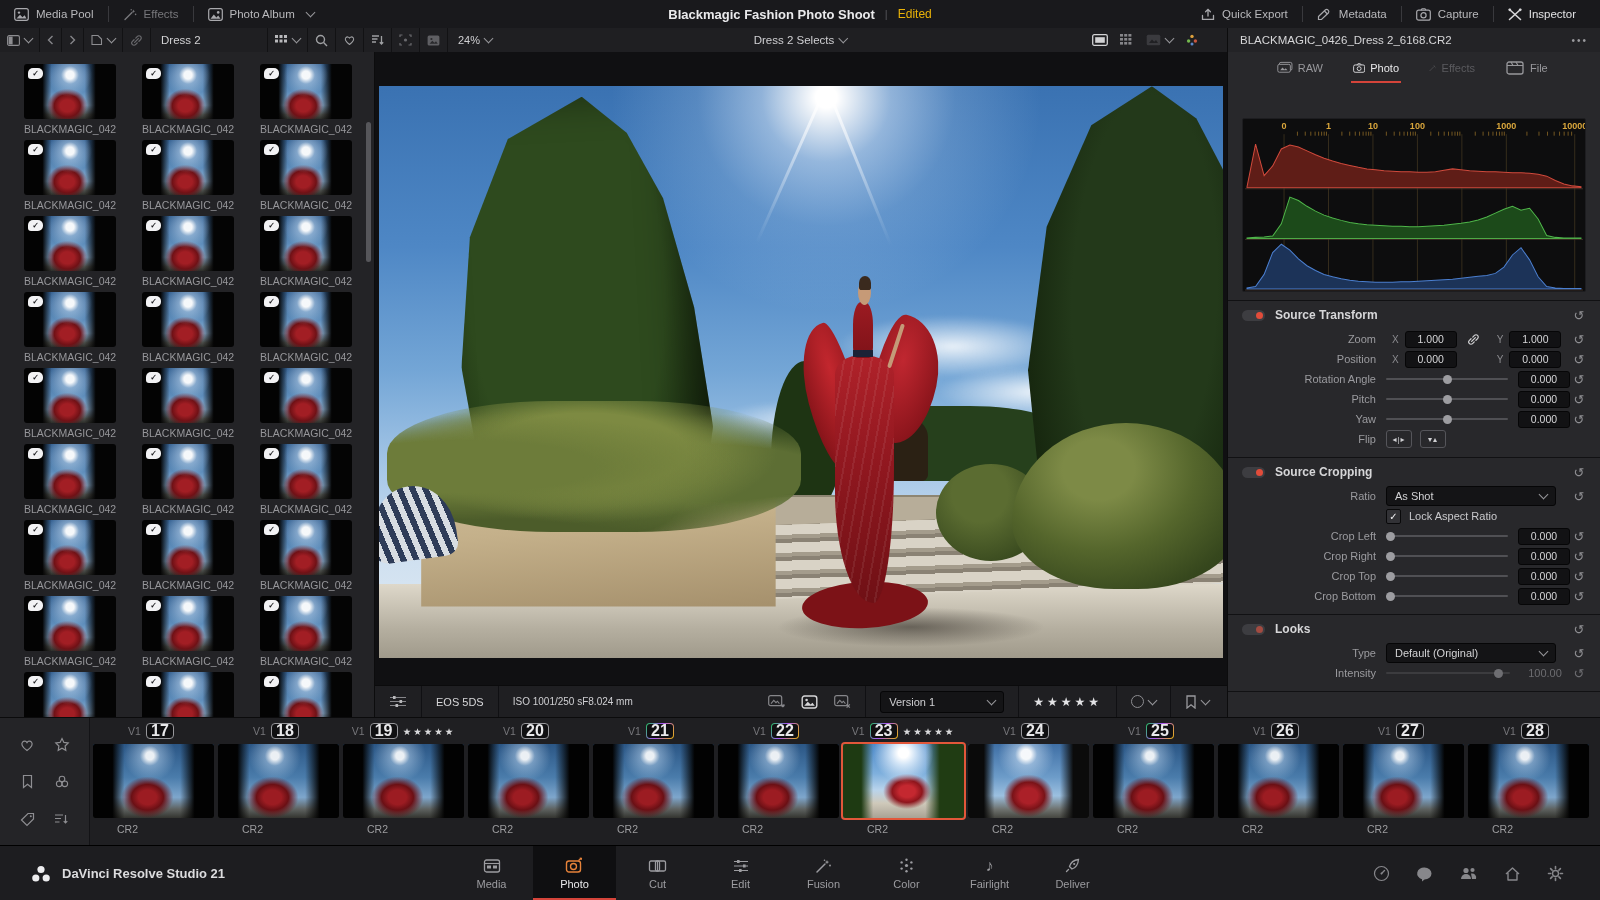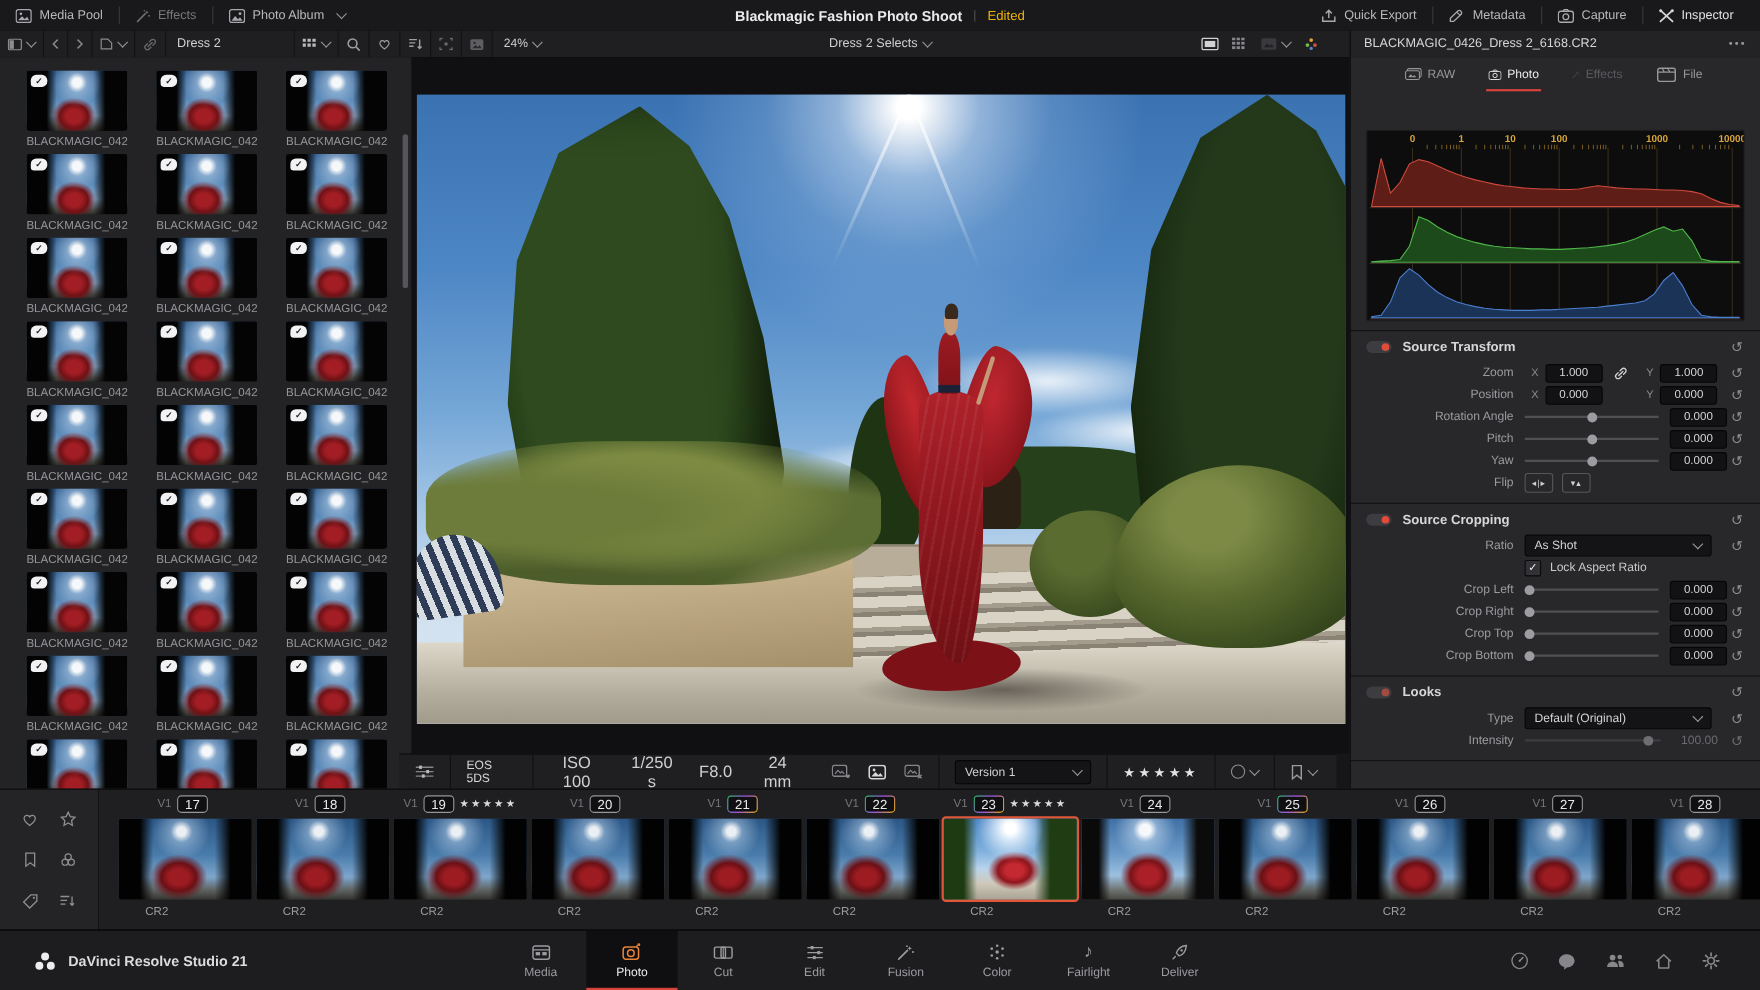--- a/index.html
+++ b/index.html
@@ -105,25 +105,25 @@
      background:radial-gradient(ellipse at 60% 30%, #c3272e, #8e161c 70%, #6e0f13);border-radius:70% 30% 60% 40%/50% 60% 40% 50%;}
   #w-drape-r{position:absolute;left:48%;top:10%;width:44%;height:36%;transform:rotate(12deg);
      background:radial-gradient(ellipse at 40% 35%, #c02730, #8c151c 72%, #6c0e13);border-radius:30% 70% 50% 50%/60% 50% 50% 40%;}
   #w-skirt{position:absolute;left:21%;top:21%;width:41%;height:70%;
      background:repeating-linear-gradient(100deg, rgba(255,255,255,.07) 0 2px, rgba(0,0,0,0) 2px 9px),
                 linear-gradient(180deg,#b0222a 0%,#931820 40%,#6f1015 100%);
      border-radius:45% 55% 35% 65%/8% 8% 55% 45%;}
   #w-train{position:absolute;left:-2%;top:85%;width:88%;height:13%;background:#7c1217;border-radius:50%;transform:rotate(-3deg);}
 
   
-  #infobar{position:absolute;left:363px;top:685px;width:852px;height:32px;background:#1f1f22;border-top:1px solid #0b0b0c;
+  #infobar{position:absolute;left:375px;top:685px;width:852px;height:32px;background:#1f1f22;border-top:1px solid #0b0b0c;
            display:flex;align-items:center;box-sizing:border-box;}
   .ib-seg{display:flex;align-items:center;height:100%;padding:0 14px;border-right:1px solid #101013;}
   .ib-seg.noline{border-right:none}
-  #ib-exif{gap:20px;color:#cfcfd2;font-size:15px;text-align:center;}
+  #ib-exif{color:#cfcfd2;font-size:10px;}
   #ib-camera{color:#d6d6d8;font-size:11px;}
   #ib-right{margin-left:auto;display:flex;align-items:center;height:100%;}
   #ib-imgicons{display:flex;gap:16px;align-items:center;}
   #version-dd{display:flex;align-items:center;justify-content:space-between;width:106px;height:20px;background:#141416;
       border:1px solid #060607;border-radius:3px;padding:0 8px;color:#cfcfd2;}
   #ib-stars{letter-spacing:3px;color:#e3e3e5;font-size:12px;}
   .ib-circ{width:11px;height:11px;border:1.4px solid #8d8d91;border-radius:50%;}
 
   
   #inspector{position:absolute;left:1227px;top:52px;width:373px;height:665px;background:#28282b;border-left:1px solid #0c0c0d;
@@ -157,26 +157,26 @@
   .dropdown{width:152px;height:18px;background:#141416;border:1px solid #060607;border-radius:3px;display:flex;
             align-items:center;justify-content:space-between;padding:0 8px;color:#d2d2d4;font-size:11px;flex:none;}
   .checkbox{width:13px;height:13px;background:#323236;border:1px solid #09090a;border-radius:2px;color:#f0f0f2;
             font-size:10px;display:flex;align-items:center;justify-content:center;flex:none;}
   .dimtext{color:#6c6c70;}
 
   
   #filmstrip{position:absolute;left:0;top:717px;width:1600px;height:128px;background:#1f1f22;border-top:1px solid #0b0b0c;box-sizing:border-box;}
   #strip-tools{position:absolute;left:0;top:0;width:90px;height:128px;background:#242427;border-right:1px solid #131316;
                display:grid;grid-template-columns:1fr 1fr;align-items:center;justify-items:center;padding:8px 10px;box-sizing:border-box;color:#8e8e92;}
-  #strip-items{position:absolute;left:106px;top:0;right:0;height:128px;display:flex;overflow:hidden;}
+  #strip-items{position:absolute;left:91px;top:0;right:0;height:128px;display:flex;overflow:hidden;}
   .strip-item{width:125px;flex:none;}
   .strip-head{height:26px;display:flex;align-items:center;justify-content:center;gap:5px;}
   .v1{color:#77777b;font-size:10.5px;}
   .badge{min-width:20px;height:14px;padding:0 3px;background:#101012;border:1px solid #97979b;border-radius:4px;
-         color:#e9e9eb;font-size:12px;font-weight:normal;display:flex;align-items:center;justify-content:center;}
+         color:#e9e9eb;font-size:16px;font-weight:bold;display:flex;align-items:center;justify-content:center;}
   .badge.tagged{border:1px solid transparent;
       background:linear-gradient(#101012,#101012) padding-box, linear-gradient(120deg,#22c55e,#a855f7 45%,#eab308) border-box;}
   .strip-stars{color:#d9d9db;font-size:9.5px;letter-spacing:2px;white-space:nowrap;}
   .strip-thumb{position:relative;margin:0 2px;height:74px;border-radius:2px;overflow:hidden;}
   .strip-thumb.selected{box-shadow:0 0 0 2px #e2573a inset, 0 0 0 2px #e2573a;}
   .t-art{position:absolute;inset:0;}
   .v-dark{background:
      radial-gradient(circle at 47% 16%, rgba(255,255,255,.9) 0 4px, rgba(190,215,240,.45) 10px, transparent 26px),
      radial-gradient(ellipse at 45% 72%, #9c1c22 0 9px, #6b1015 16px, transparent 26px),
      linear-gradient(90deg, #020202 0 16%, rgba(2,2,2,0) 26% 72%, #020202 84%),

